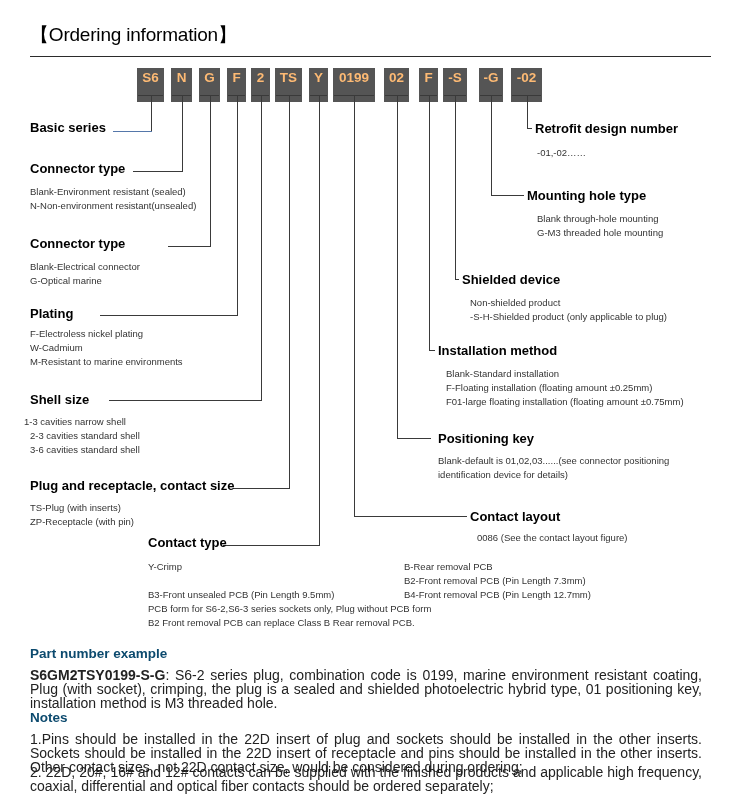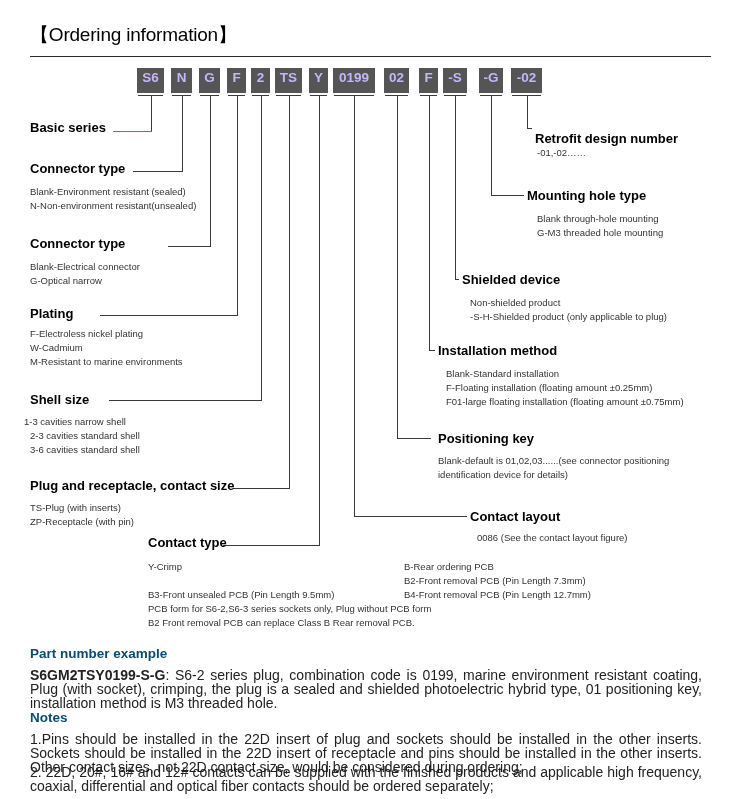--- a/index.html
+++ b/index.html
@@ -31,23 +31,23 @@
     position: absolute;
     left: 30px; top: 56px;
     width: 681px; height: 1px;
     background: #2b2b2b;
   }
 
   
   .code-box {
     position: absolute;
     top: 68px;
-    height: 25px;
+    height: 34px;
     background: #555555;
-    color: #c4b5fd;
+    color: #fdba74;
     font-size: 13.5px;
     font-weight: bold;
     line-height: 19px;
     text-align: center;
     letter-spacing: 0px;
     white-space: nowrap;
   }
 
   
   .ln {
@@ -159,21 +159,21 @@
     </div>
 
   <div class="lbl" style="left:30px; top:120px;">Basic series</div>
 
   <div class="lbl" style="left:30px; top:161px;">Connector type</div>
   <div class="sub" style="left:30px; top:185px;">Blank-Environment resistant (sealed)</div>
   <div class="sub" style="left:30px; top:199px;">N-Non-environment resistant(unsealed)</div>
 
   <div class="lbl" style="left:30px; top:236px;">Connector type</div>
   <div class="sub" style="left:30px; top:260px;">Blank-Electrical connector</div>
-  <div class="sub" style="left:30px; top:274px;">G-Optical narrow</div>
+  <div class="sub" style="left:30px; top:274px;">G-Optical marine</div>
 
   <div class="lbl" style="left:30px; top:306px;">Plating</div>
   <div class="sub" style="left:30px; top:327px;">F-Electroless nickel plating</div>
   <div class="sub" style="left:30px; top:341px;">W-Cadmium</div>
   <div class="sub" style="left:30px; top:355px;">M-Resistant to marine environments</div>
 
   <div class="lbl" style="left:30px; top:392px;">Shell size</div>
   <div class="sub" style="left:24px; top:415px;text-align:center;">1-3 cavities narrow shell</div>
   <div class="sub" style="left:30px; top:429px;">2-3 cavities standard shell</div>
   <div class="sub" style="left:30px; top:443px;">3-6 cavities standard shell</div>
@@ -182,25 +182,25 @@
   <div class="sub" style="left:30px; top:501px;">TS-Plug (with inserts)</div>
   <div class="sub" style="left:30px; top:515px;">ZP-Receptacle (with pin)</div>
 
   <div class="lbl" style="left:148px; top:535px;">Contact type</div>
 
   <div class="sub" style="left:148px; top:560px;">Y-Crimp</div>
   <div class="sub" style="left:148px; top:588px;">B3-Front unsealed PCB (Pin Length 9.5mm)</div>
   <div class="sub" style="left:148px; top:602px;">PCB form for S6-2,S6-3 series sockets only, Plug without PCB form</div>
   <div class="sub" style="left:148px; top:616px;">B2 Front removal PCB can replace Class B Rear removal PCB.</div>
 
-  <div class="sub" style="left:404px; top:560px;">B-Rear ordering PCB</div>
+  <div class="sub" style="left:404px; top:560px;">B-Rear removal PCB</div>
   <div class="sub" style="left:404px; top:574px;">B2-Front removal PCB (Pin Length 7.3mm)</div>
   <div class="sub" style="left:404px; top:588px;">B4-Front removal PCB (Pin Length 12.7mm)</div>
 
-  <div class="lbl" style="left:535px; top:131px;">Retrofit design number</div>
+  <div class="lbl" style="left:535px; top:121px;">Retrofit design number</div>
   <div class="sub" style="left:537px; top:146px;">-01,-02……</div>
 
   <div class="lbl" style="left:527px; top:188px;">Mounting hole type</div>
   <div class="sub" style="left:537px; top:212px;">Blank through-hole mounting</div>
   <div class="sub" style="left:537px; top:226px;">G-M3 threaded hole mounting</div>
 
   <div class="lbl" style="left:462px; top:272px;">Shielded device</div>
   <div class="sub" style="left:470px; top:296px;">Non-shielded product</div>
   <div class="sub" style="left:470px; top:310px;">-S-H-Shielded product (only applicable to plug)</div>
 

